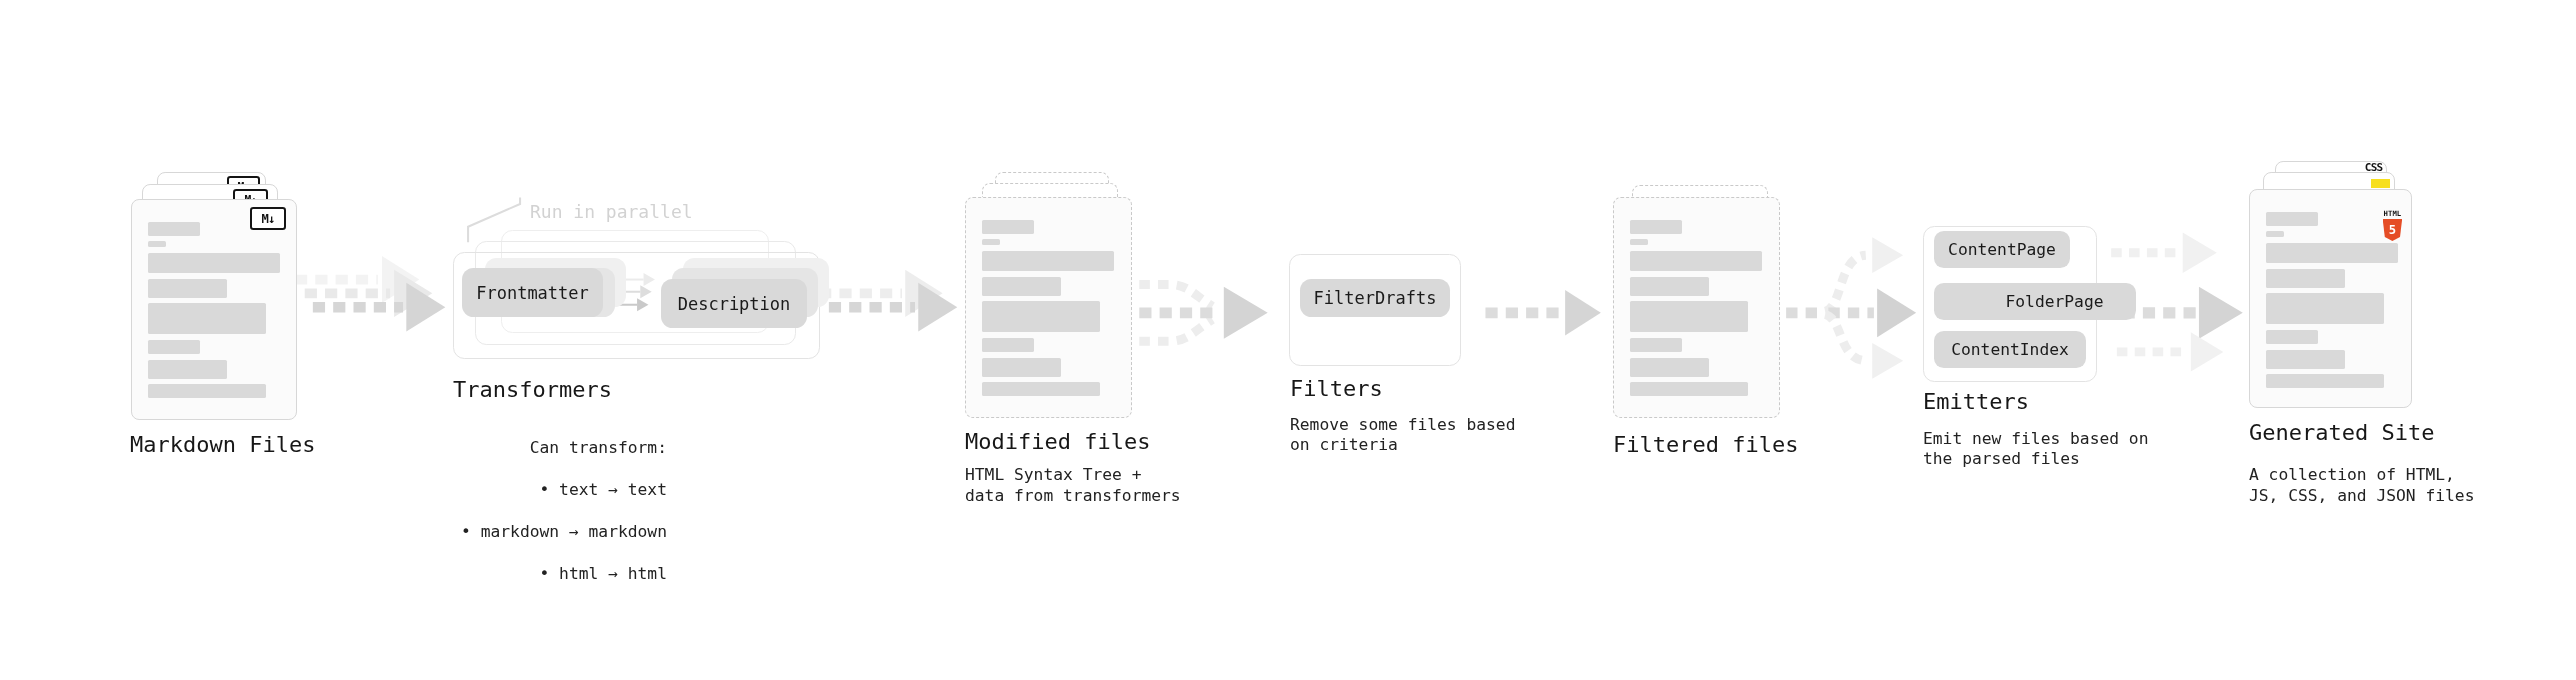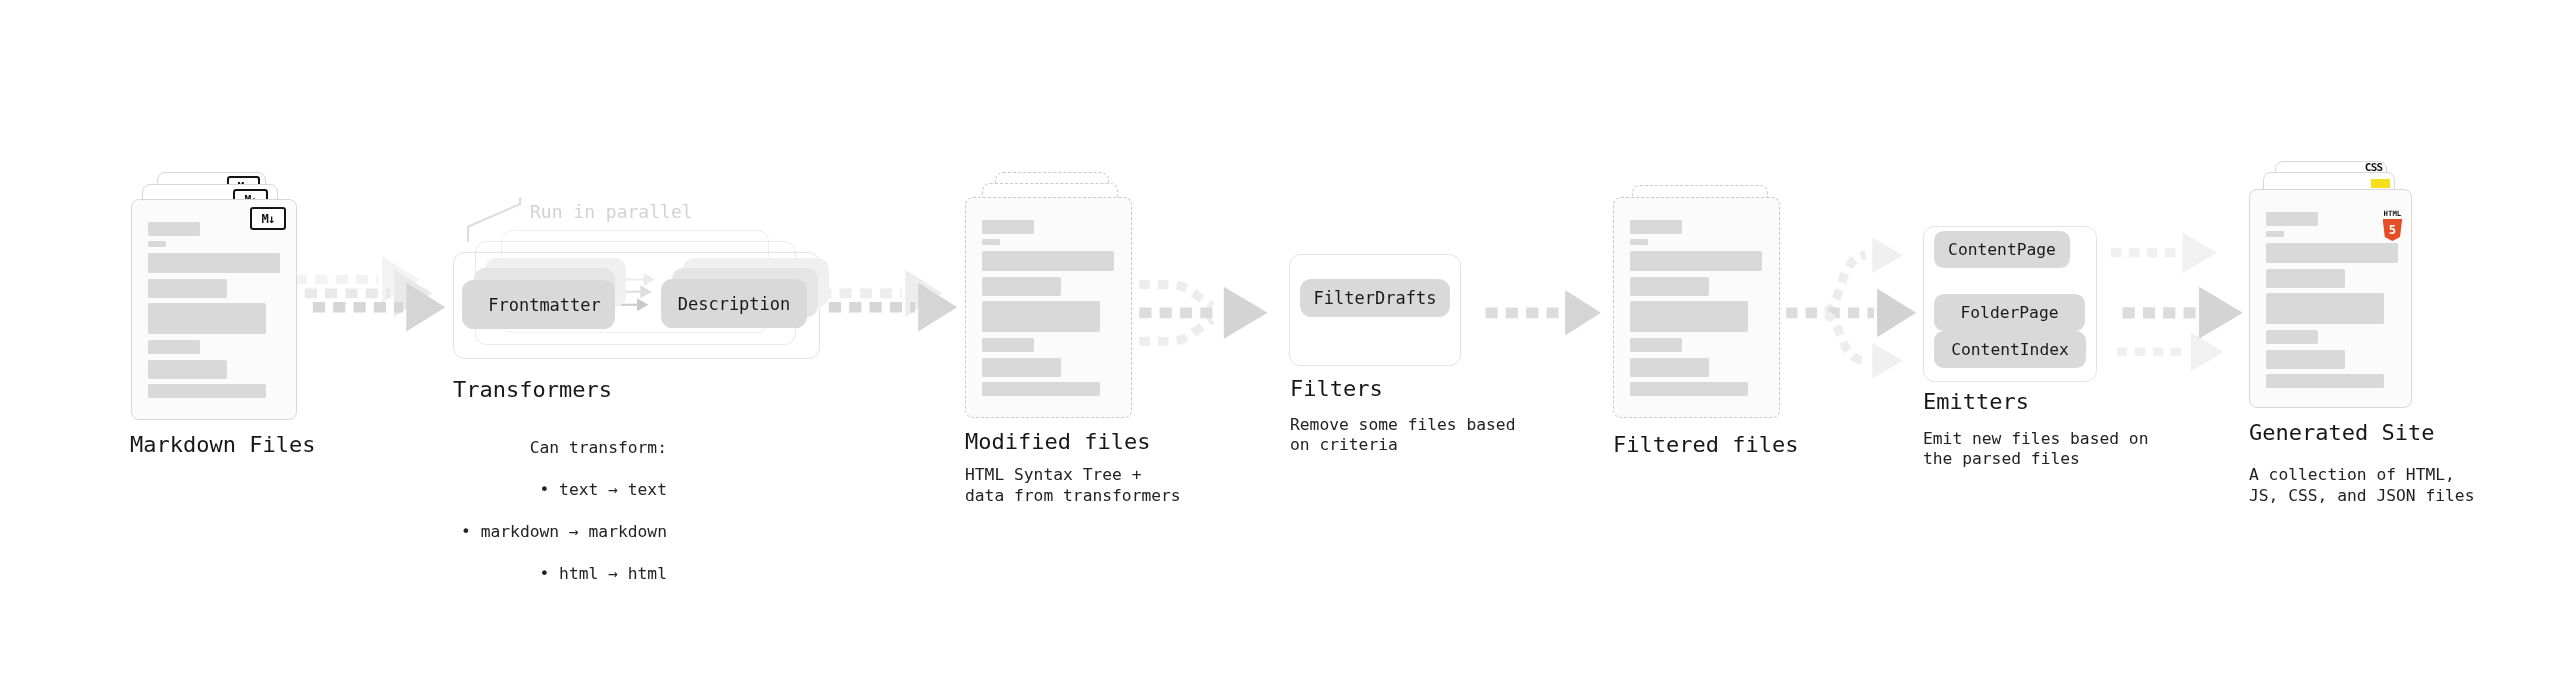--- a/index.html
+++ b/index.html
@@ -144,21 +144,21 @@
 
   <div>
     <div class="outline-box l3" style="left:501px;top:230px;width:268px;height:103px;"></div>
     <div class="outline-box l2" style="left:475px;top:241px;width:321px;height:104px;"></div>
     <div class="outline-box" style="left:453px;top:252px;width:367px;height:107px;"></div>
 
     <div class="pill ghost2" style="left:485px;top:258px;width:141px;height:49px;"></div>
     <div class="pill ghost2" style="left:683px;top:258px;width:146px;height:49px;"></div>
     <div class="pill ghost1" style="left:474px;top:268px;width:141px;height:49px;"></div>
     <div class="pill ghost1" style="left:672px;top:268px;width:146px;height:49px;"></div>
-    <div class="pill" style="left:462px;top:280px;width:141px;height:49px;padding-left:12px;">Frontmatter</div>
+    <div class="pill" style="left:462px;top:268px;width:141px;height:49px;">Frontmatter</div>
     <div class="pill" style="left:661px;top:279px;width:146px;height:49px;">Description</div>
   </div>
   <div class="annotation" style="left:530px;top:201px;">Run in parallel</div>
   <div class="stage-label" style="left:453px;top:377px;">Transformers</div>
   <div class="stage-desc" style="left:453px;top:416px;text-align:right;">
     <div>Can transform:</div>
     <div class="bullet-line">• text → text</div>
     <div class="bullet-line">• markdown → markdown</div>
     <div class="bullet-line">• html → html</div>
   </div>
@@ -197,21 +197,21 @@
       <div class="bar" style="left:16.3px;top:103px;width:118px;height:31px;"></div>
       <div class="bar" style="left:16.3px;top:140px;width:52px;height:14px;"></div>
       <div class="bar" style="left:16.3px;top:160px;width:79px;height:18.7px;"></div>
       <div class="bar" style="left:16.3px;top:184px;width:118px;height:14px;"></div>
     </div>
   </div>
   <div class="stage-label" style="left:1613px;top:432px;">Filtered files</div>
 
   <div class="outline-box bg" style="left:1923px;top:226px;width:174px;height:156px;"></div>
   <div class="pill small" style="left:1934px;top:231px;width:136px;height:37px;">ContentPage</div>
-  <div class="pill small" style="left:1934px;top:294px;width:151px;height:37px;">FolderPage</div>
+  <div class="pill small" style="left:1934px;top:283px;width:163px;height:37px;padding-left:39px;">FolderPage</div>
   <div class="pill small" style="left:1934px;top:331px;width:152px;height:37px;">ContentIndex</div>
   <div class="stage-label" style="left:1923px;top:389px;">Emitters</div>
   <div class="stage-desc" style="left:1923px;top:429px;line-height:20.3px;">Emit new files based on
 the parsed files</div>
 
   <div>
     <div class="file-card" style="left:2275px;top:161px;width:112px;height:203px;">
       <div class="css-badge" style="right:4.9px;top:2.4px;">
         <div class="css-txt">CSS</div>
         <div class="css-bar"></div>

